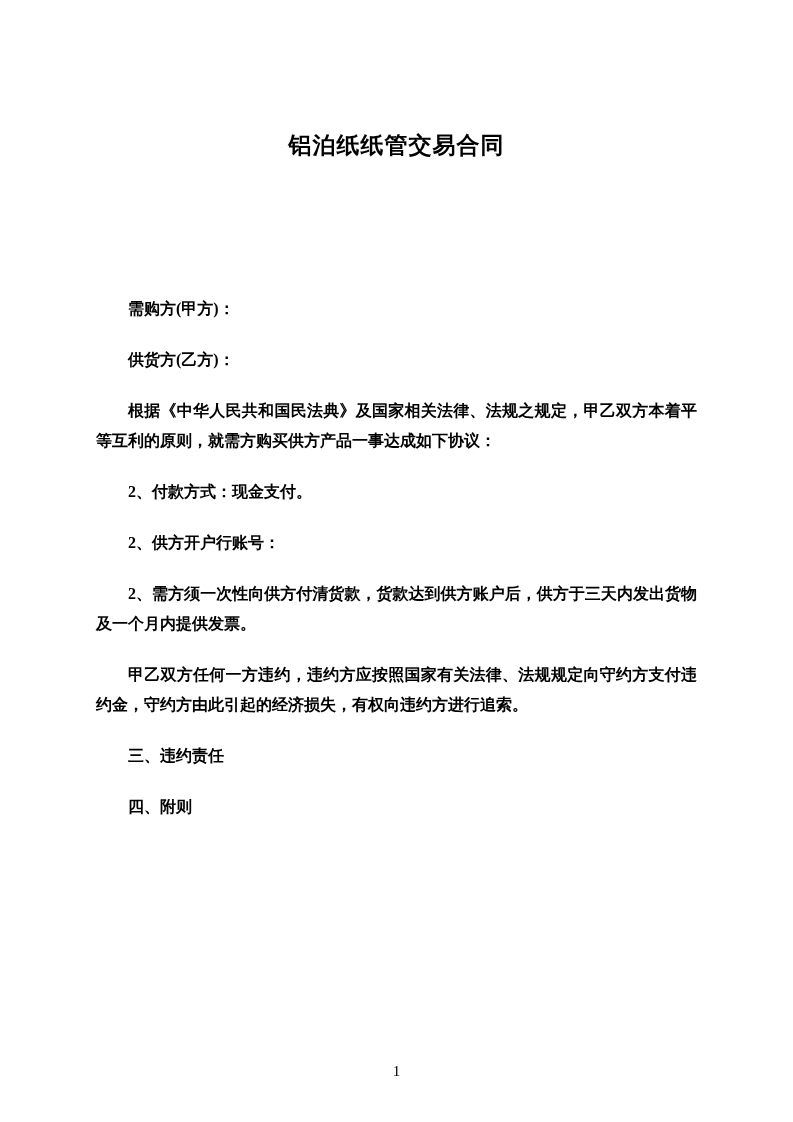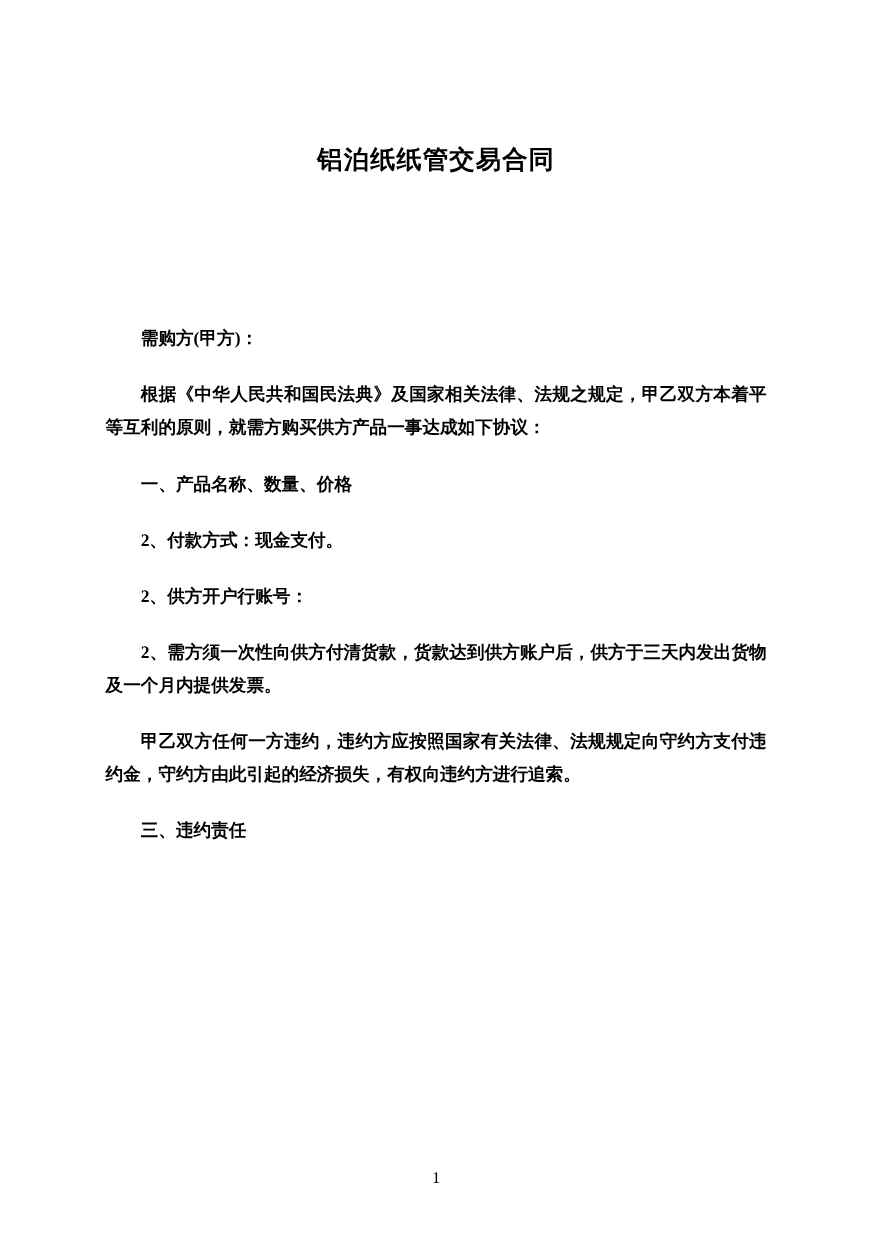--- a/index.html
+++ b/index.html
@@ -57,35 +57,36 @@
 <body>
 
 <div class="page">
 
   <h1 class="doc-title">铝泊纸纸管交易合同</h1>
 
   <div class="content">
 
     <p class="para">需购方(甲方)：</p>
 
+    <p class="para">供货方(乙方)：</p>
 
     <p class="para">根据《中华人民共和国民法典》及国家相关法律、法规之规定，甲乙双方本着平等互利的原则，就需方购买供方产品一事达成如下协议：</p>
 
-    <p class="para">一、产品名称、数量、价格</p>
 
 
 
     <p class="para">2、付款方式：现金支付。</p>
 
     <p class="para">2、供方开户行账号：</p>
 
     <p class="para">2、需方须一次性向供方付清货款，货款达到供方账户后，供方于三天内发出货物及一个月内提供发票。</p>
 
     <p class="para">甲乙双方任何一方违约，违约方应按照国家有关法律、法规规定向守约方支付违约金，守约方由此引起的经济损失，有权向违约方进行追索。</p>
 
     <p class="para">三、违约责任</p>
 
+    <p class="para">四、附则</p>
 
   </div>
 
   <div class="page-number">1</div>
 
 </div>
 
 </body></html>

